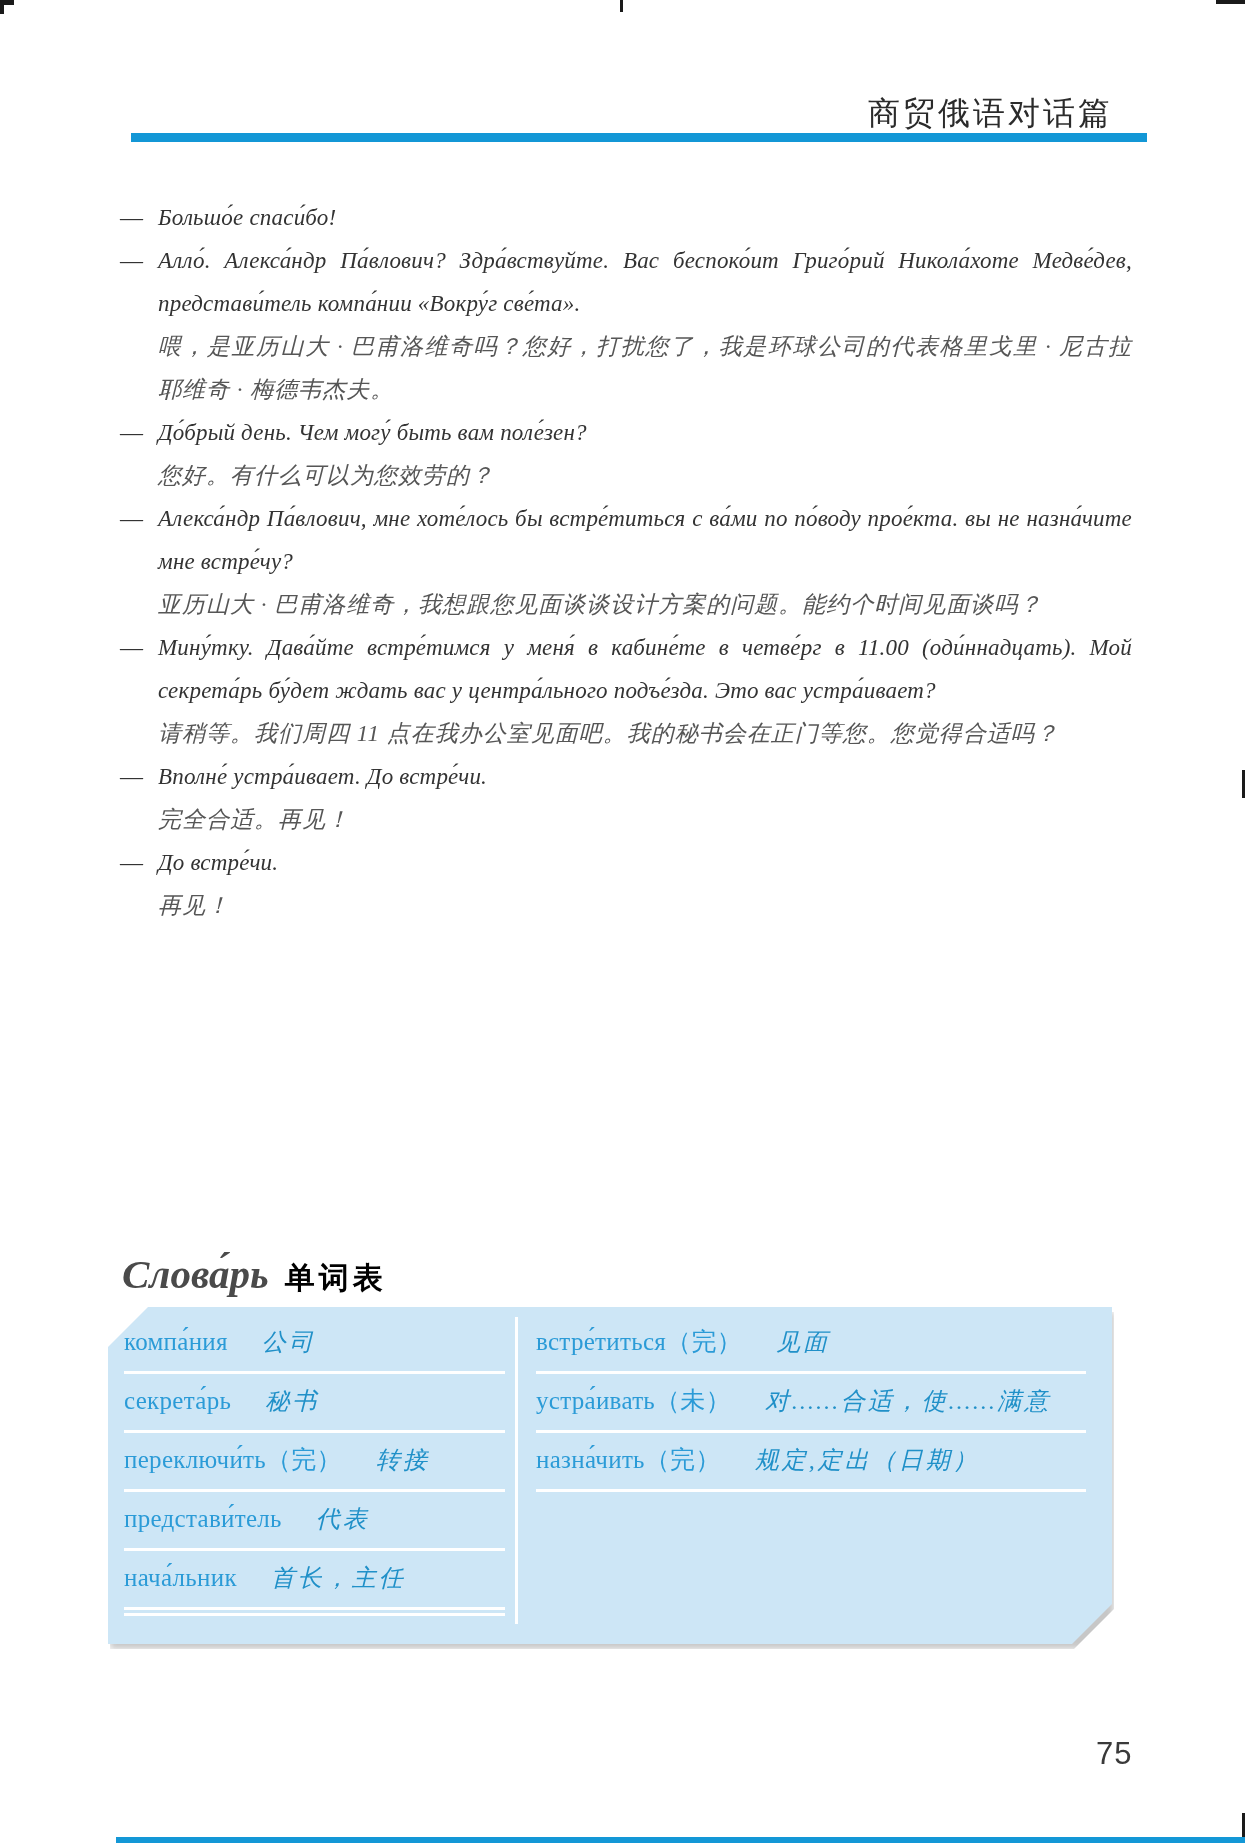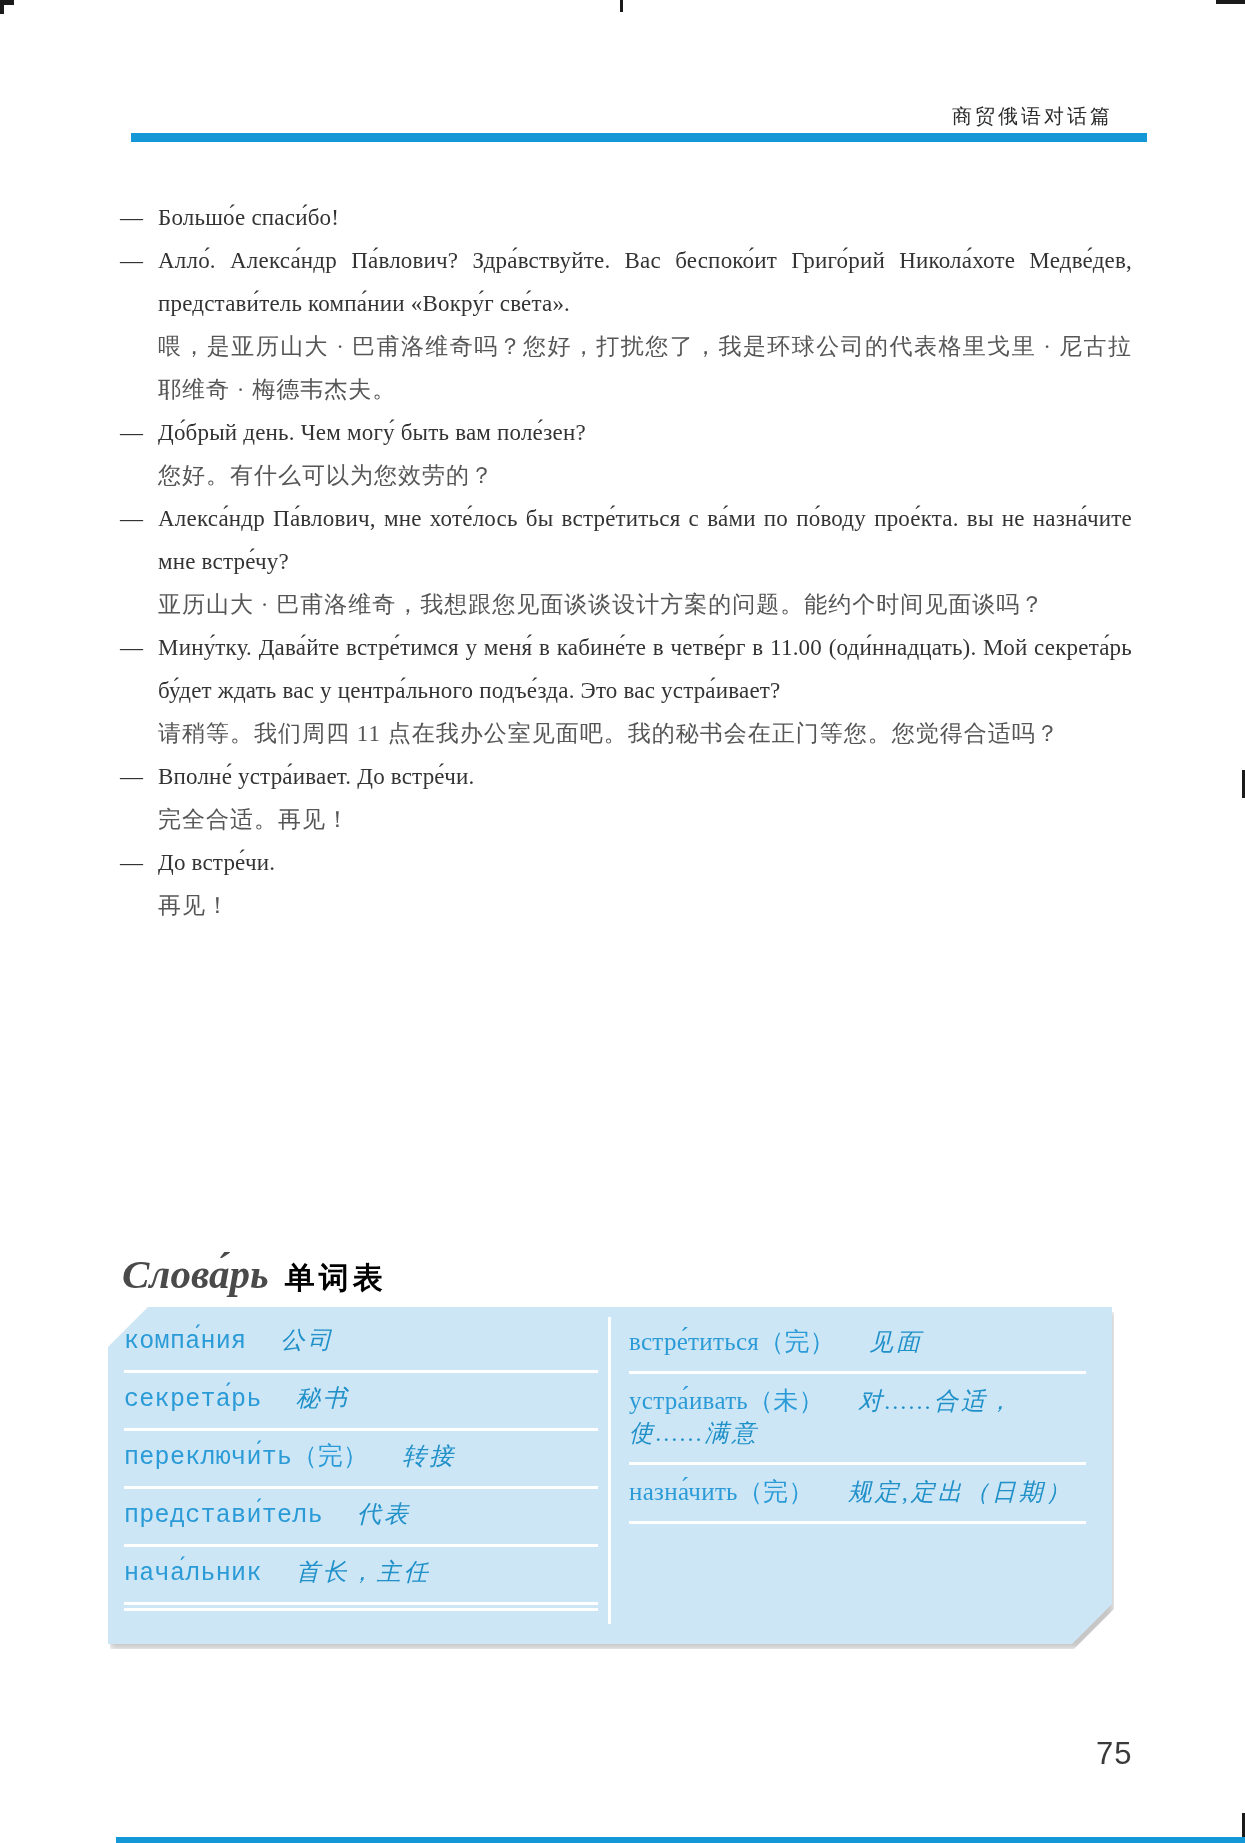--- a/index.html
+++ b/index.html
@@ -11,24 +11,24 @@
     overflow: hidden;
     font-family: "Liberation Serif", "DejaVu Serif", serif;
   }
 
   
   .mark { position: absolute; background: #1a1a1a; }
 
   
   .chapter-title {
     position: absolute;
-    top: 103px;
+    top: 92px;
     right: 132px;
     font-family: "Liberation Sans", "DejaVu Sans", sans-serif;
-    font-size: 20px;
+    font-size: 32px;
     letter-spacing: 3px;
     color: #2b2b2b;
     white-space: nowrap;
   }
   .header-rule {
     position: absolute;
     left: 131px;
     top: 133px;
     width: 1016px;
     height: 9px;
@@ -44,21 +44,21 @@
   
   .dialogue {
     position: absolute;
     left: 120px;
     top: 196px;
     width: 1012px;
     font-size: 23px;
     line-height: 43px;
     color: #333333;
   }
-  .turn p { margin: 0; }
+  .turn p { margin: 0; font-style: italic; }
   .ru-row { display: flex; }
   .dash {
     flex: none;
     width: 38px;
     color: #333333;
   }
   .ru {
     flex: 1;
     text-align: justify;
     color: #333333;
@@ -113,21 +113,21 @@
     top: 1312px;
     width: 1004px;
     height: 337px;
     background: rgba(130,130,130,0.45);
     clip-path: polygon(40px 0, 100% 0, 100% calc(100% - 40px), calc(100% - 40px) 100%, 0 100%, 0 40px);
     filter: blur(3px);
   }
   .vocab-col {
     box-sizing: border-box;
   }
-  .vocab-col.left  { width: 500px; padding-left: 16px; font-family: Liberation Mono, monospace; }
+  .vocab-col.left  { width: 407px; padding-left: 16px; }
   .vocab-divider {
     width: 3px;
     background: #ffffff;
     margin: 2px 0 20px 0;
   }
   .vocab-col.right { flex: 1; padding-left: 18px; padding-right: 16px; }
 
   .entry {
     margin-right: 10px;
     padding: 11px 0 13px 0;

